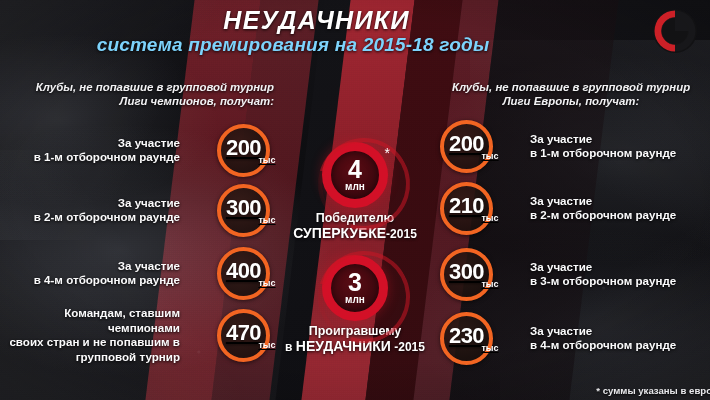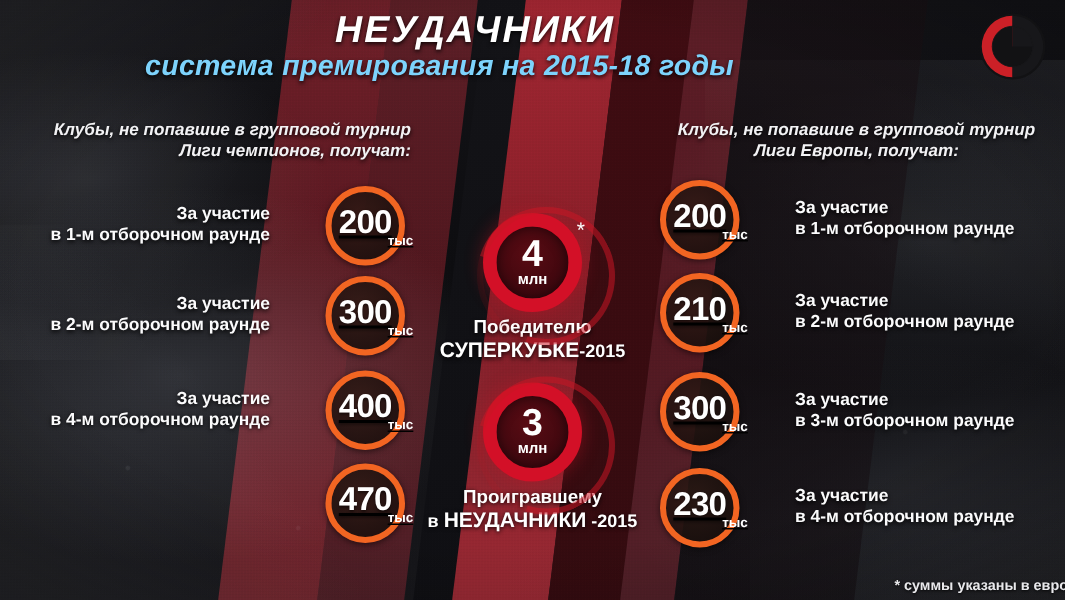--- a/index.html
+++ b/index.html
@@ -240,20 +240,23 @@
   </div>
   <div class="row left" style="top:245px; height:56px;">
     <div class="rlabel">За участие
 в 4-м отборочном раунде</div>
     <div class="coin">
       <span class="num">400</span>
       <span class="unit">тыс</span>
     </div>
   </div>
   <div class="row left" style="top:307px; height:56px;">
+    <div class="rlabel">Командам, ставшим чемпионами
+своих стран и не попавшим в
+групповой турнир</div>
     <div class="coin">
       <span class="num">470</span>
       <span class="unit">тыс</span>
     </div>
   </div>
 
   <div class="row right" style="top:118px; height:56px;">
     <div class="coin">
       <span class="num">200</span>
       <span class="unit">тыс</span>

